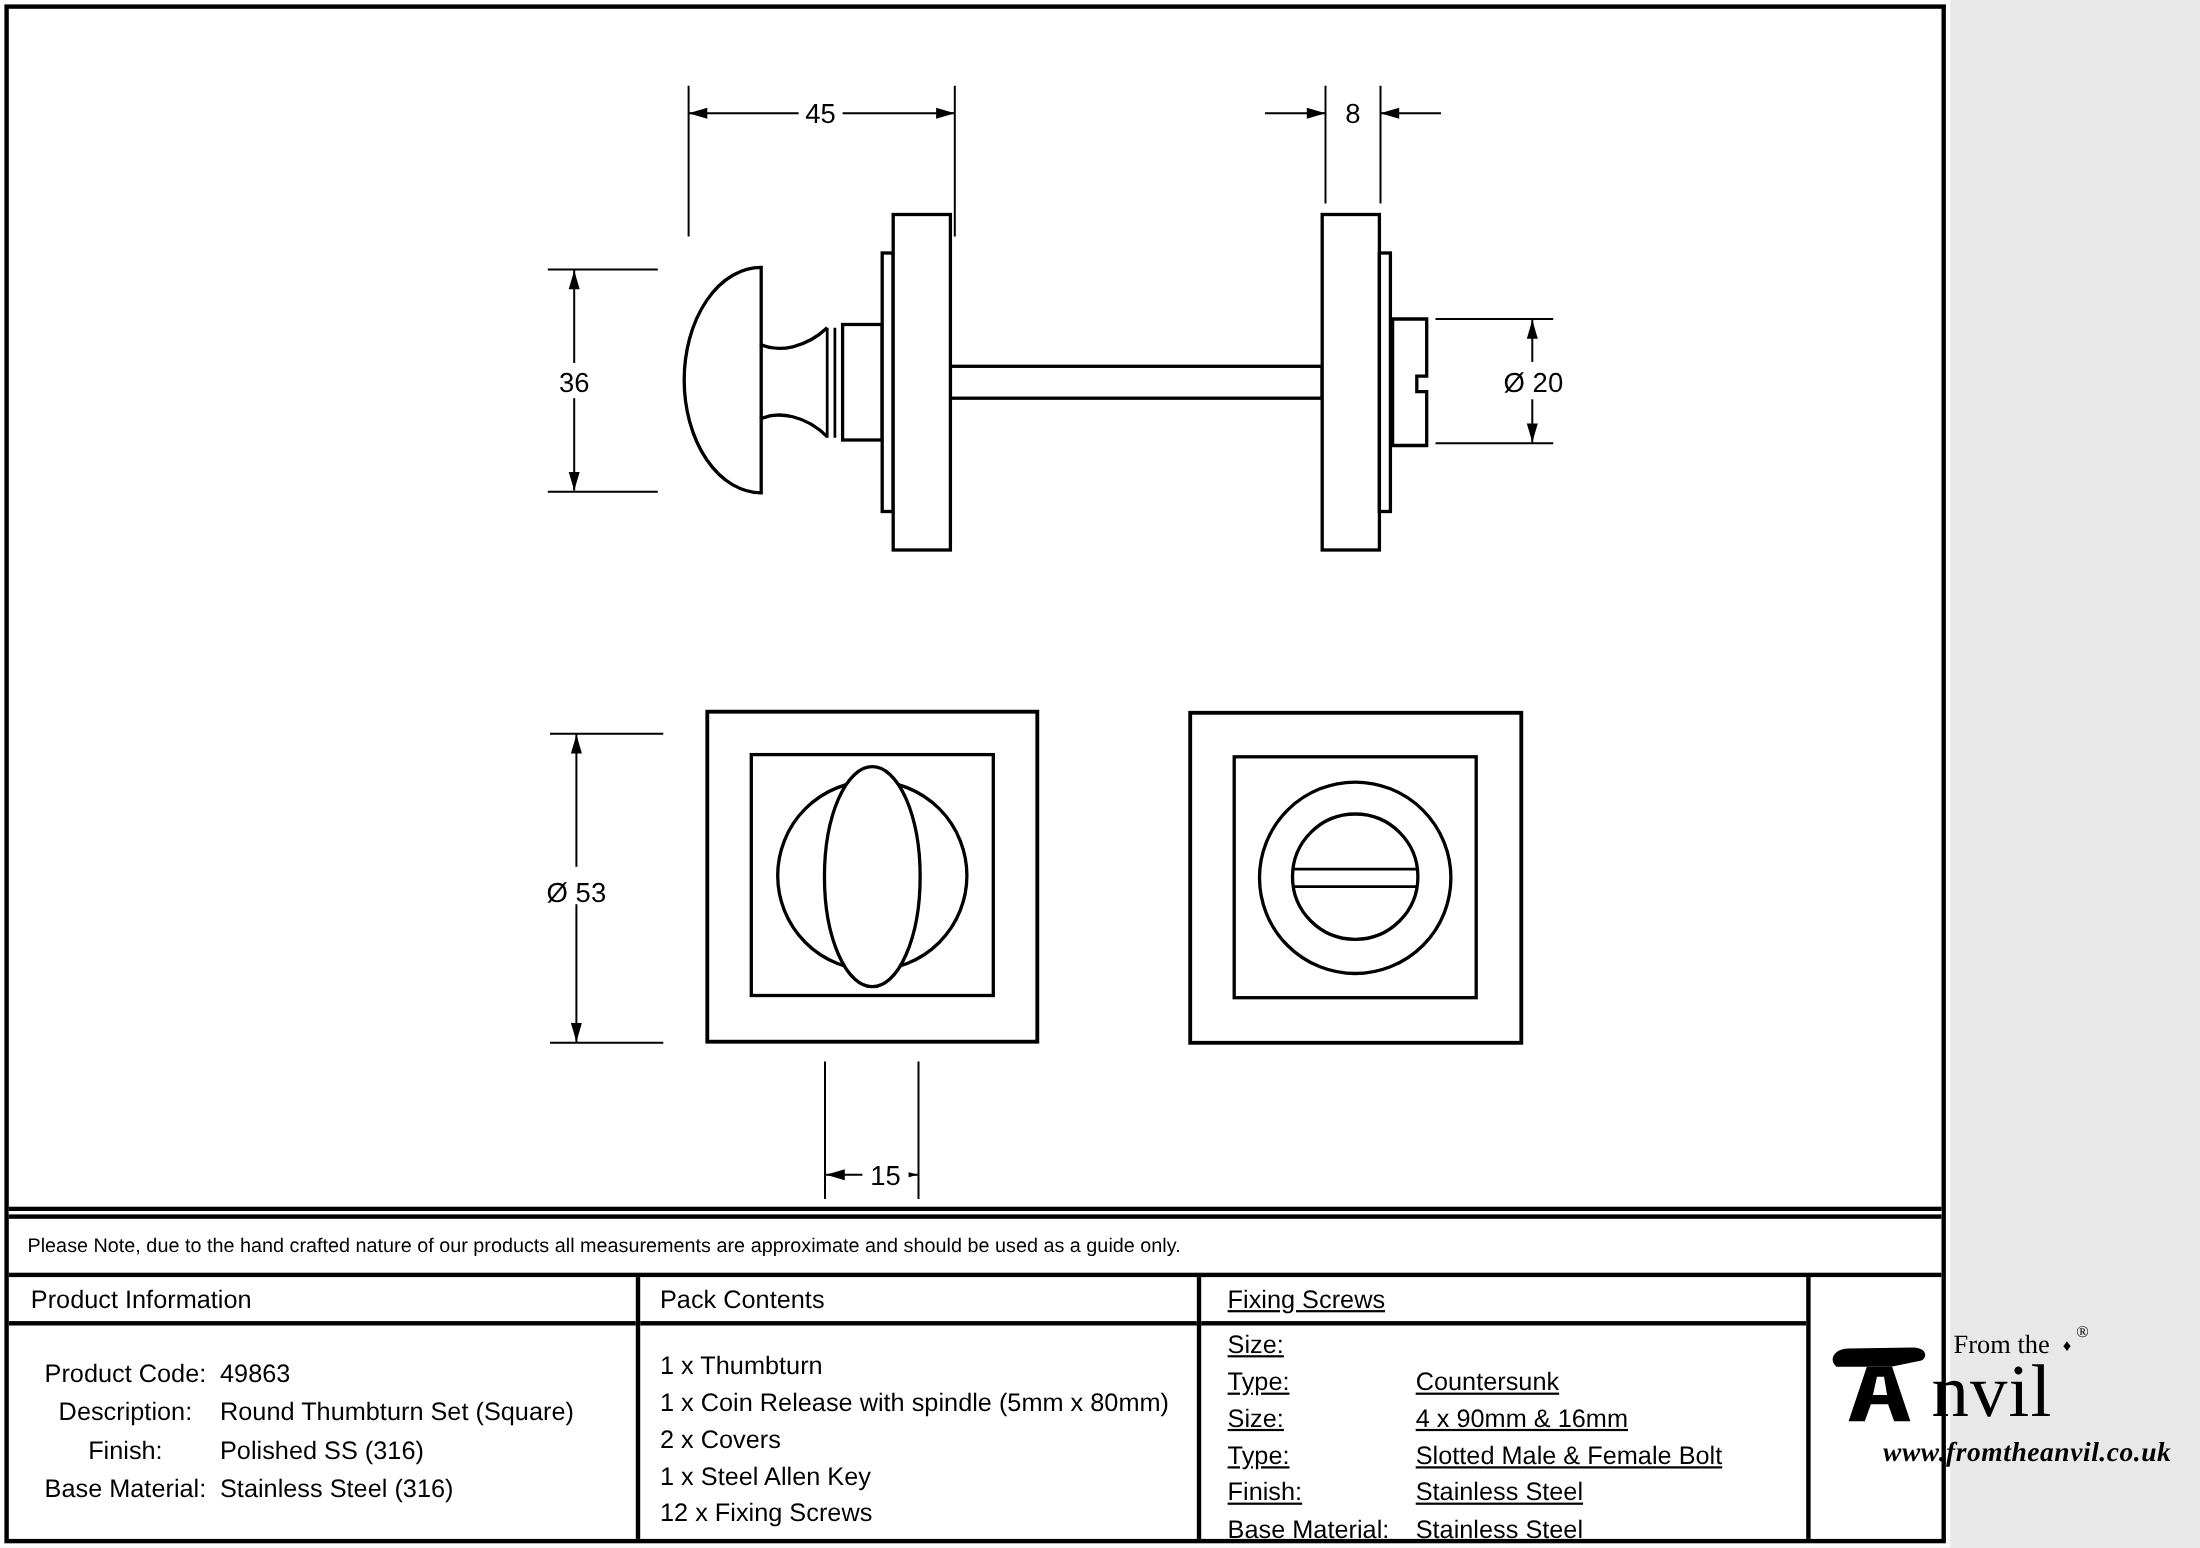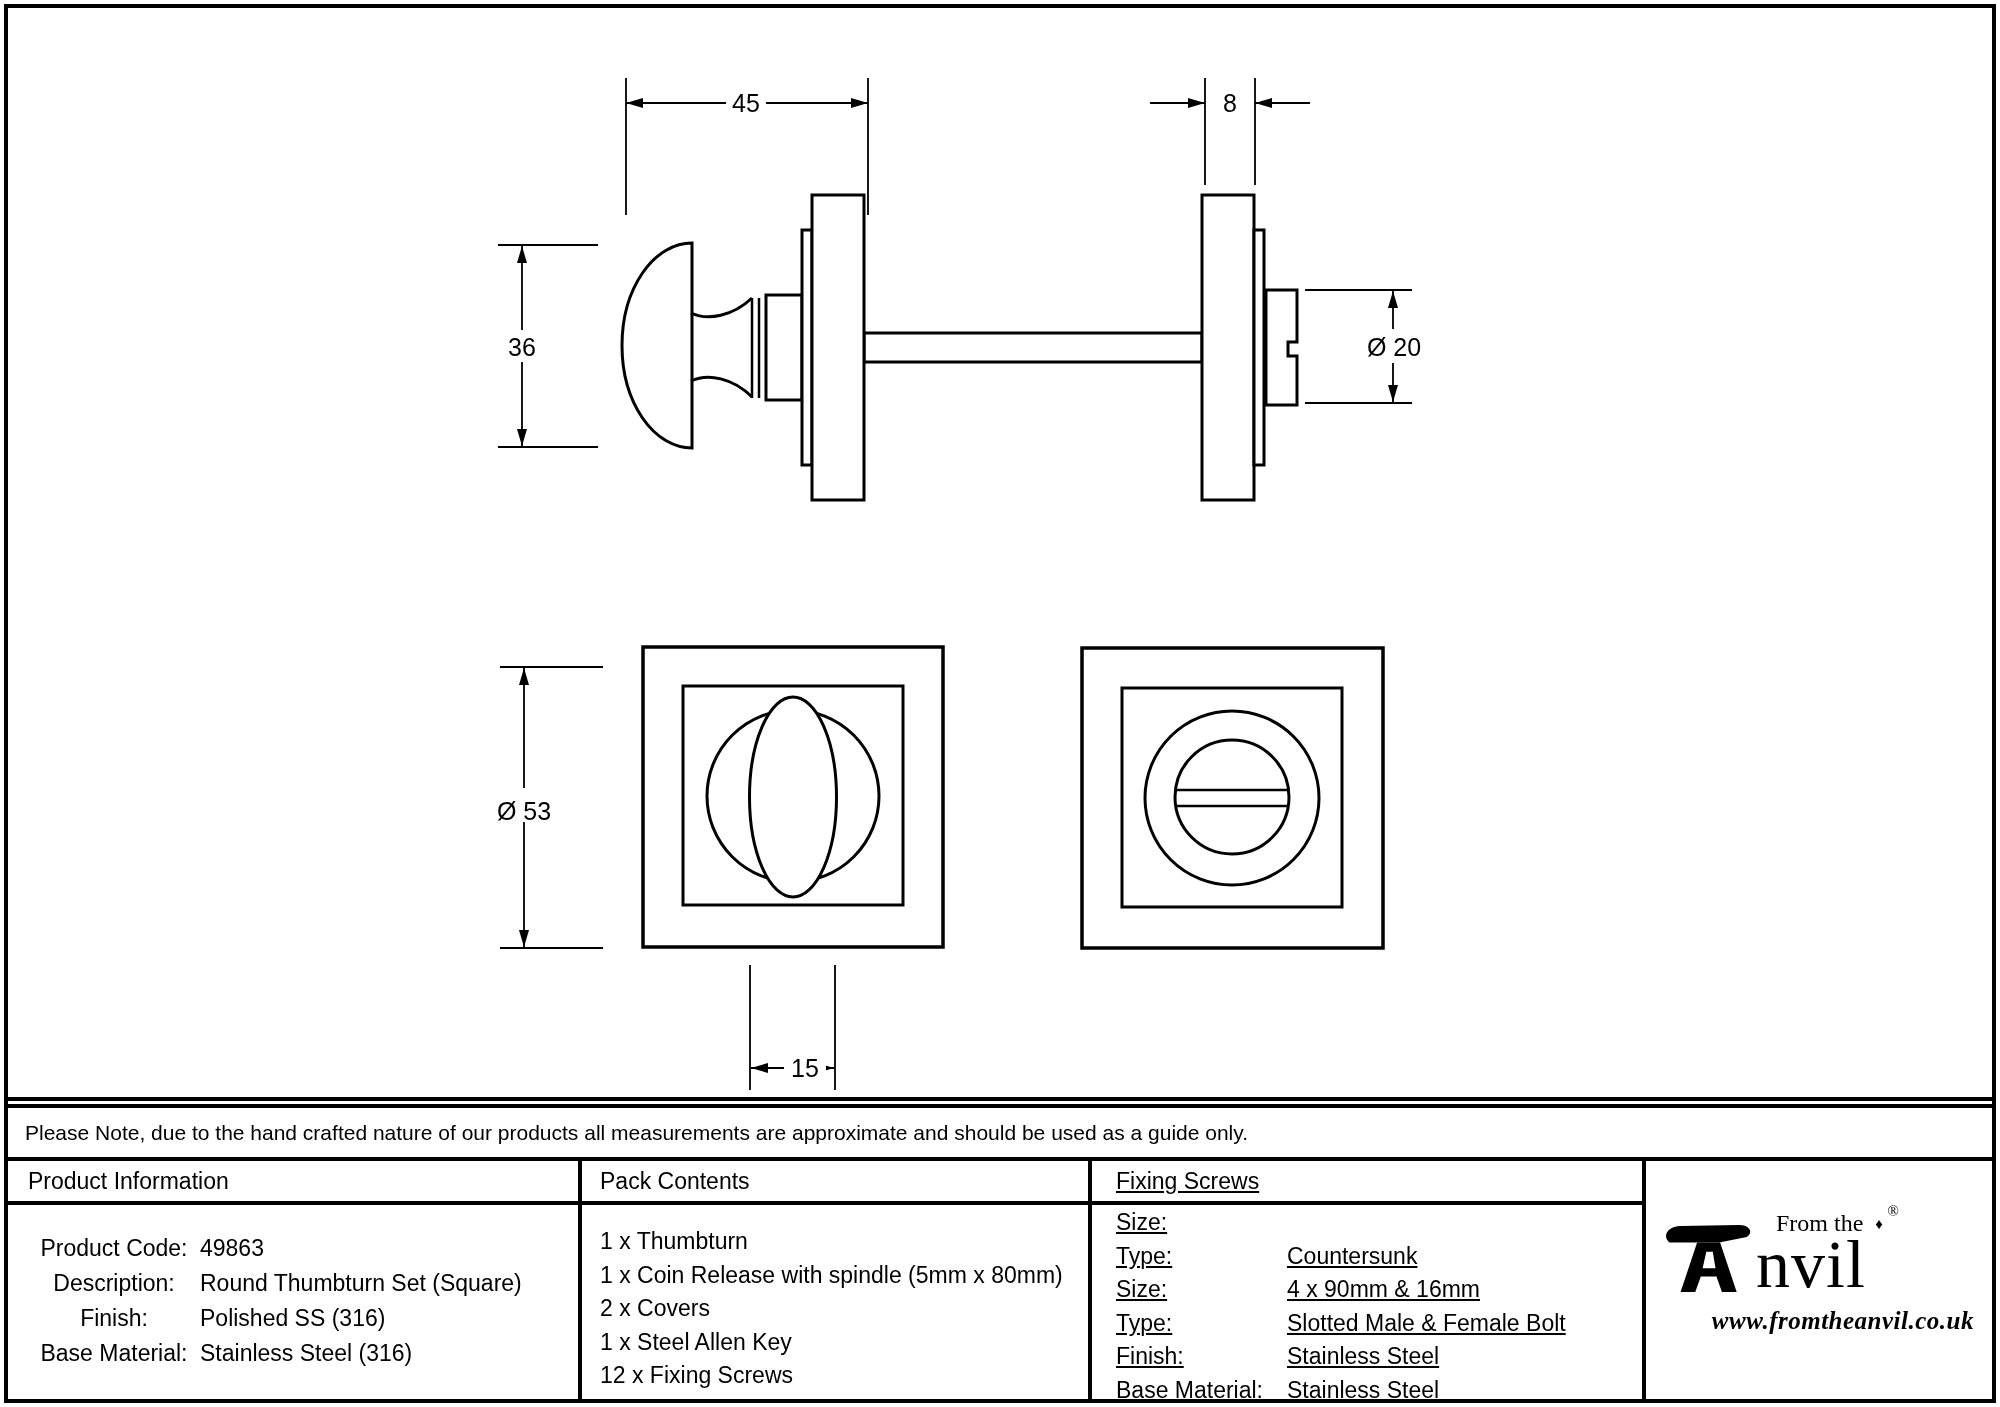--- a/index.html
+++ b/index.html
@@ -1,29 +1,29 @@
 <!DOCTYPE html>
 <html><head>
 <meta charset="utf-8">
 <style>
   html,body{margin:0;padding:0;background:#e8e8e8;}
-  .stage{position:relative;width:2000px;height:1407px;background:#ffffff;
+  .stage{position:relative;width:1773px;height:1407px;background:#ffffff;
          font-family:"Liberation Sans",sans-serif;color:#000;}
   .page{position:absolute;inset:4px;border:4px solid #000;background:#fff;}
 
   
   .drawing{position:relative;width:1984px;height:1089px;}
   .cad{position:absolute;left:0;top:0;width:1984px;height:1089px;}
   .cad text{font:25px "Liberation Sans",sans-serif;fill:#000;}
 
   .rule{height:4px;background:#000;}
   .rule-gap{height:3px;background:#fff;}
 
   .notes{height:49px;border-top:4px solid #000;border-bottom:4px solid #000;
-         display:flex;align-items:center;padding-left:17px;font-size:21px;}
+         display:flex;align-items:center;padding-left:17px;font-size:18px;}
 
   .table-wrap{position:relative;width:1984px;height:238px;border-radius:17px;}
   .divider{position:absolute;top:0;bottom:0;width:4px;background:#000;}
   .col{position:absolute;top:0;bottom:0;}
   .col-header{height:40px;border-bottom:4px solid #000;display:flex;align-items:center;font-size:23px;}
   .col-body{font-size:23px;}
   .kv{display:flex;}
   .kv .k{flex:0 0 172px;}
   .pi .col-header,.pi .col-body{padding-left:20px;}
   .pi .col-body{padding-top:26px;line-height:35px;text-align:center;}

